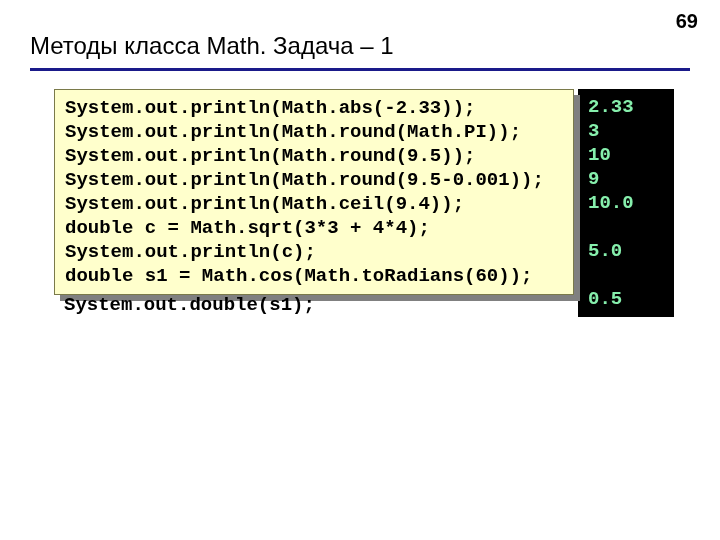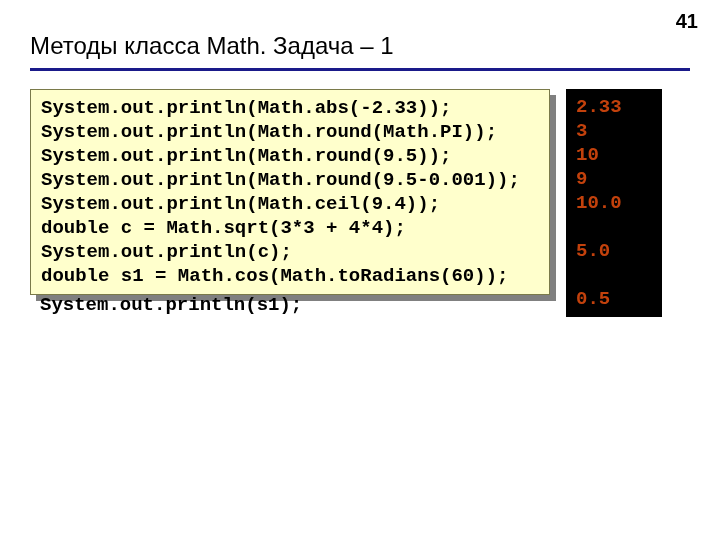--- a/index.html
+++ b/index.html
@@ -33,21 +33,22 @@
     margin: 12px 0 8px 0;
   }
   .rule {
     border: none;
     border-top: 3px solid #1a1a8a;
     margin: 0 0 18px 0;
   }
   .content-row {
     display: flex;
     align-items: flex-start;
-    gap: 16px;
+    gap: 4px;
+    margin-left: 24px;
   }
   .code-box {
     position: relative;
     width: 520px;
   }
   .code-shadow {
     position: absolute;
     top: 6px;
     left: 6px;
     right: -6px;
@@ -75,57 +76,57 @@
     font-family: "Courier New", Courier, monospace;
     font-size: 19px;
     line-height: 24px;
     font-weight: bold;
     color: #000;
     white-space: pre;
     padding-left: 10px;
   }
   .output-box {
     background: #000000;
-    color: #c2410c;
+    color: #86efac;
     font-family: "Courier New", Courier, monospace;
     font-size: 19px;
     line-height: 24px;
     font-weight: bold;
     padding: 6px 12px 6px 10px;
     white-space: pre;
     width: 96px;
     box-sizing: border-box;
   }
 </style>
 </head>
 <body>
 
 <div class="slide">
 
-  <div class="page-number">41</div>
+  <div class="page-number">69</div>
 
   <div class="title">Методы класса Math. Задача – 1</div>
 
   <hr class="rule">
 
   <div class="content-row">
 
     <div>
       <div class="code-box">
         <div class="code-shadow"></div>
         <div class="code-inner">System.out.println(Math.abs(-2.33));
 System.out.println(Math.round(Math.PI));
 System.out.println(Math.round(9.5));
 System.out.println(Math.round(9.5-0.001));
 System.out.println(Math.ceil(9.4));
 double c = Math.sqrt(3*3 + 4*4);
 System.out.println(c);
 double s1 = Math.cos(Math.toRadians(60));</div>
       </div>
-      <div class="overflow-line">System.out.println(s1);</div>
+      <div class="overflow-line">System.out.double(s1);</div>
     </div>
 
     <div class="output-box">2.33
 3
 10
 9
 10.0
 
 5.0
 

